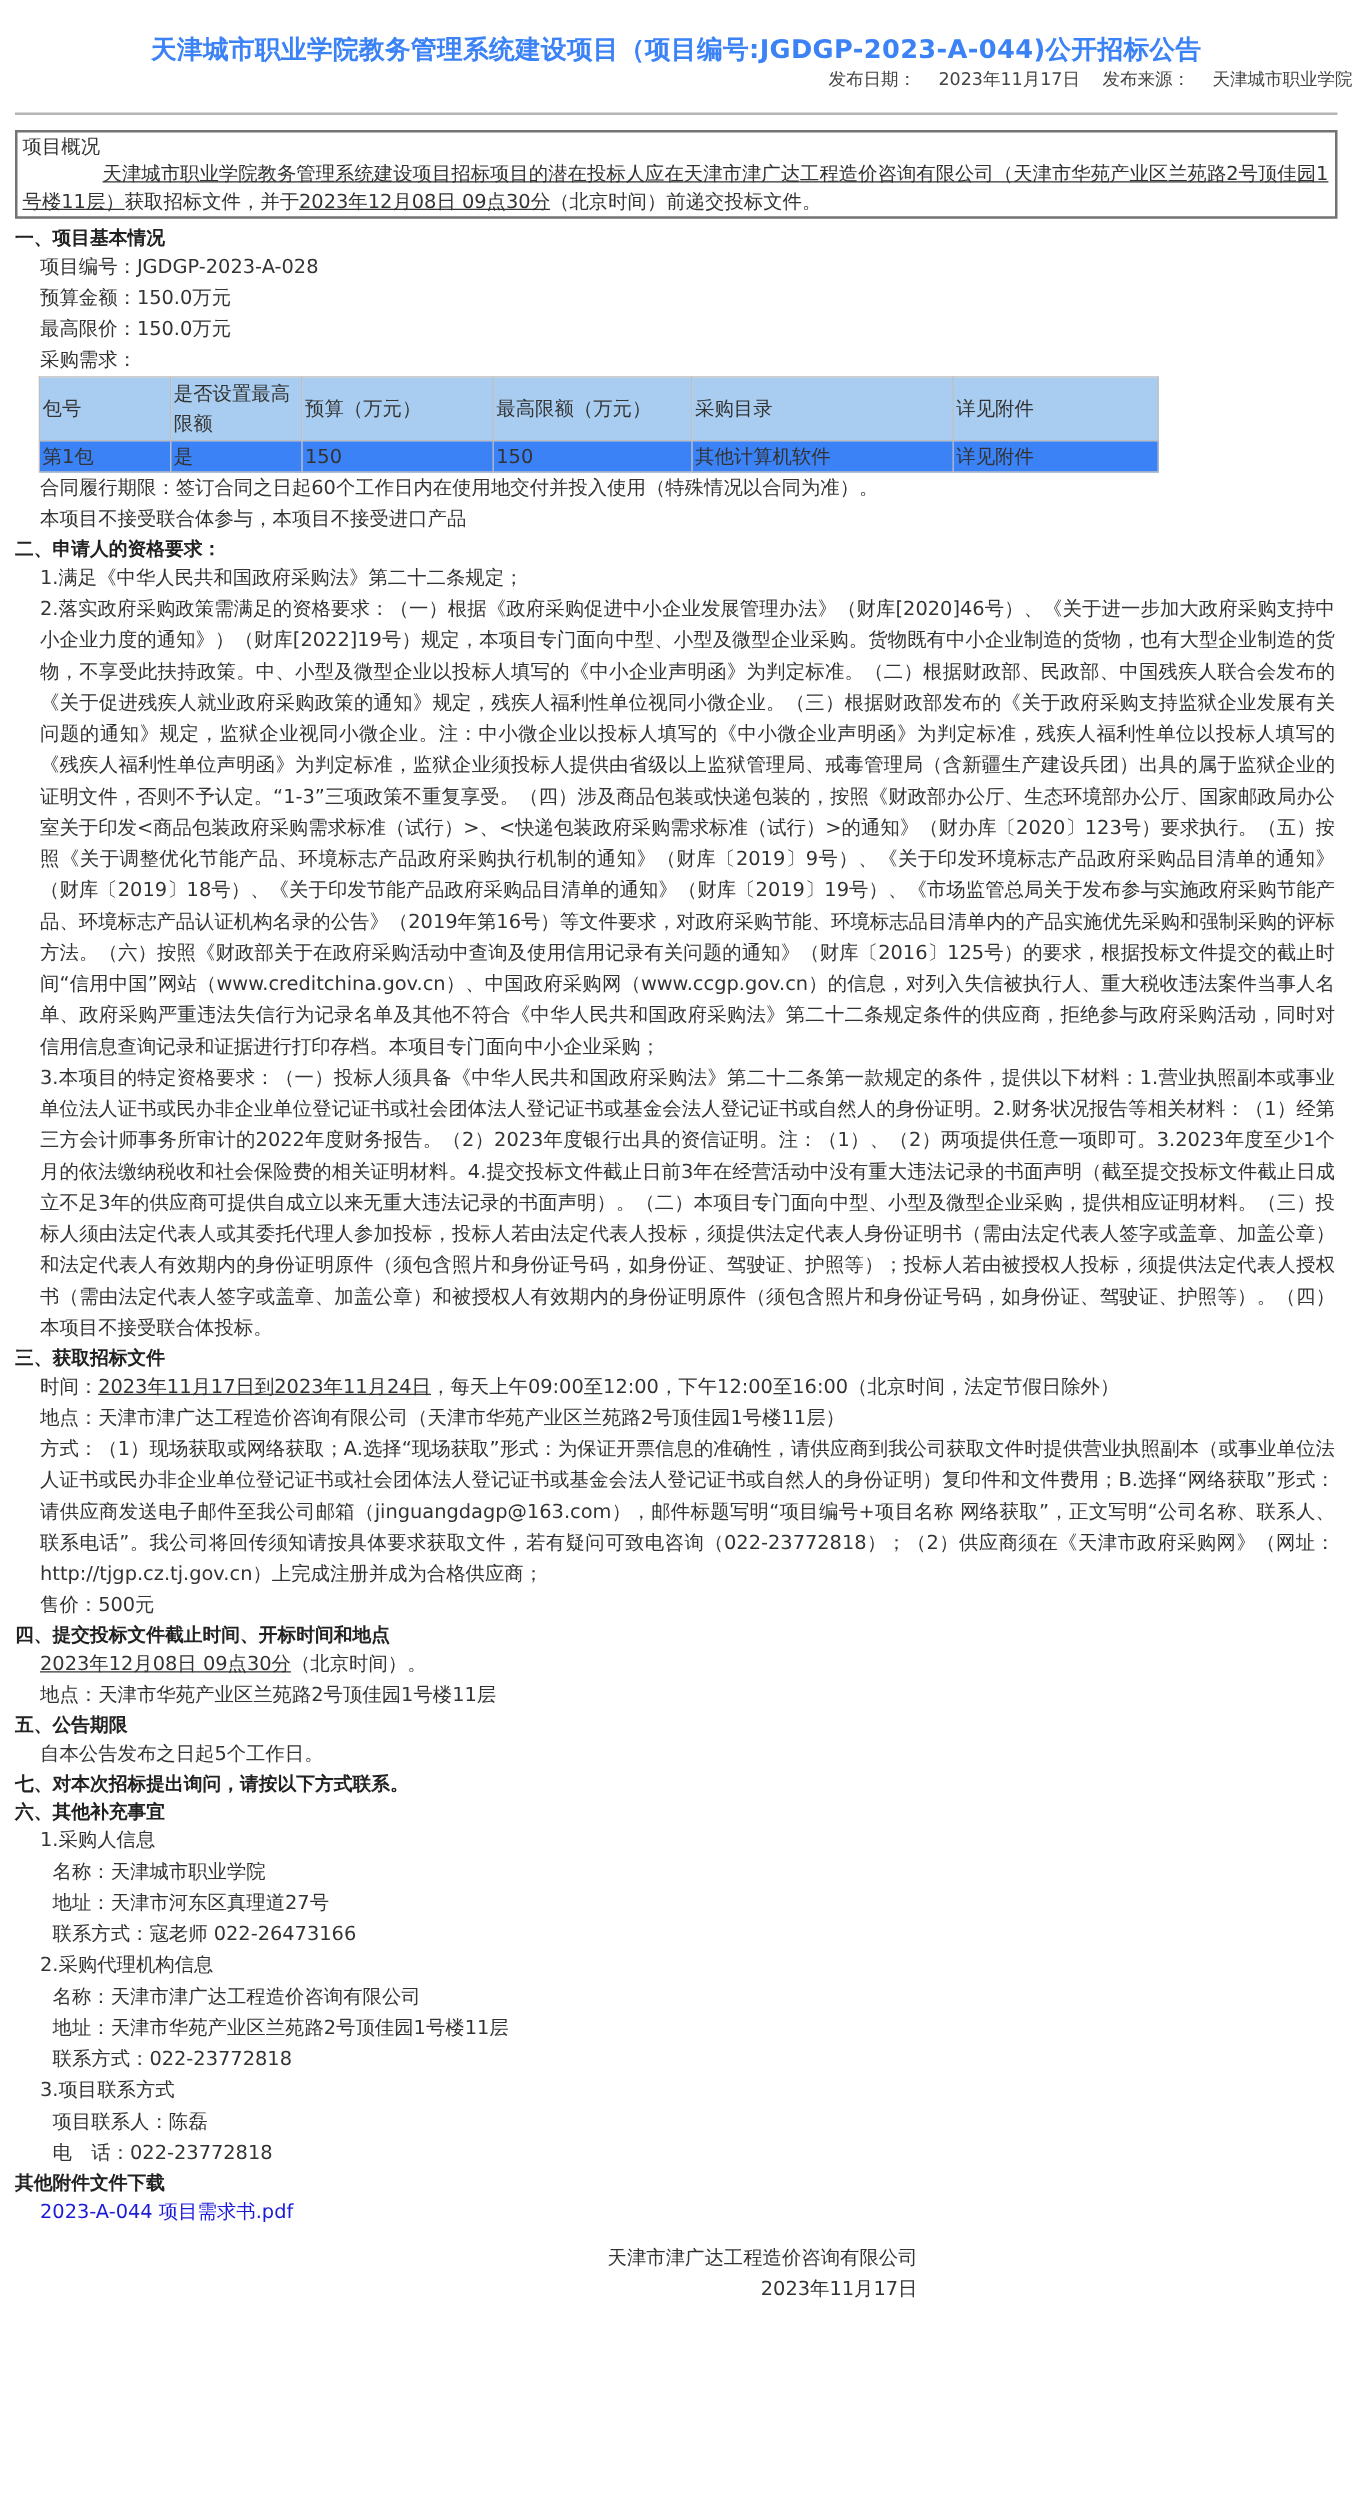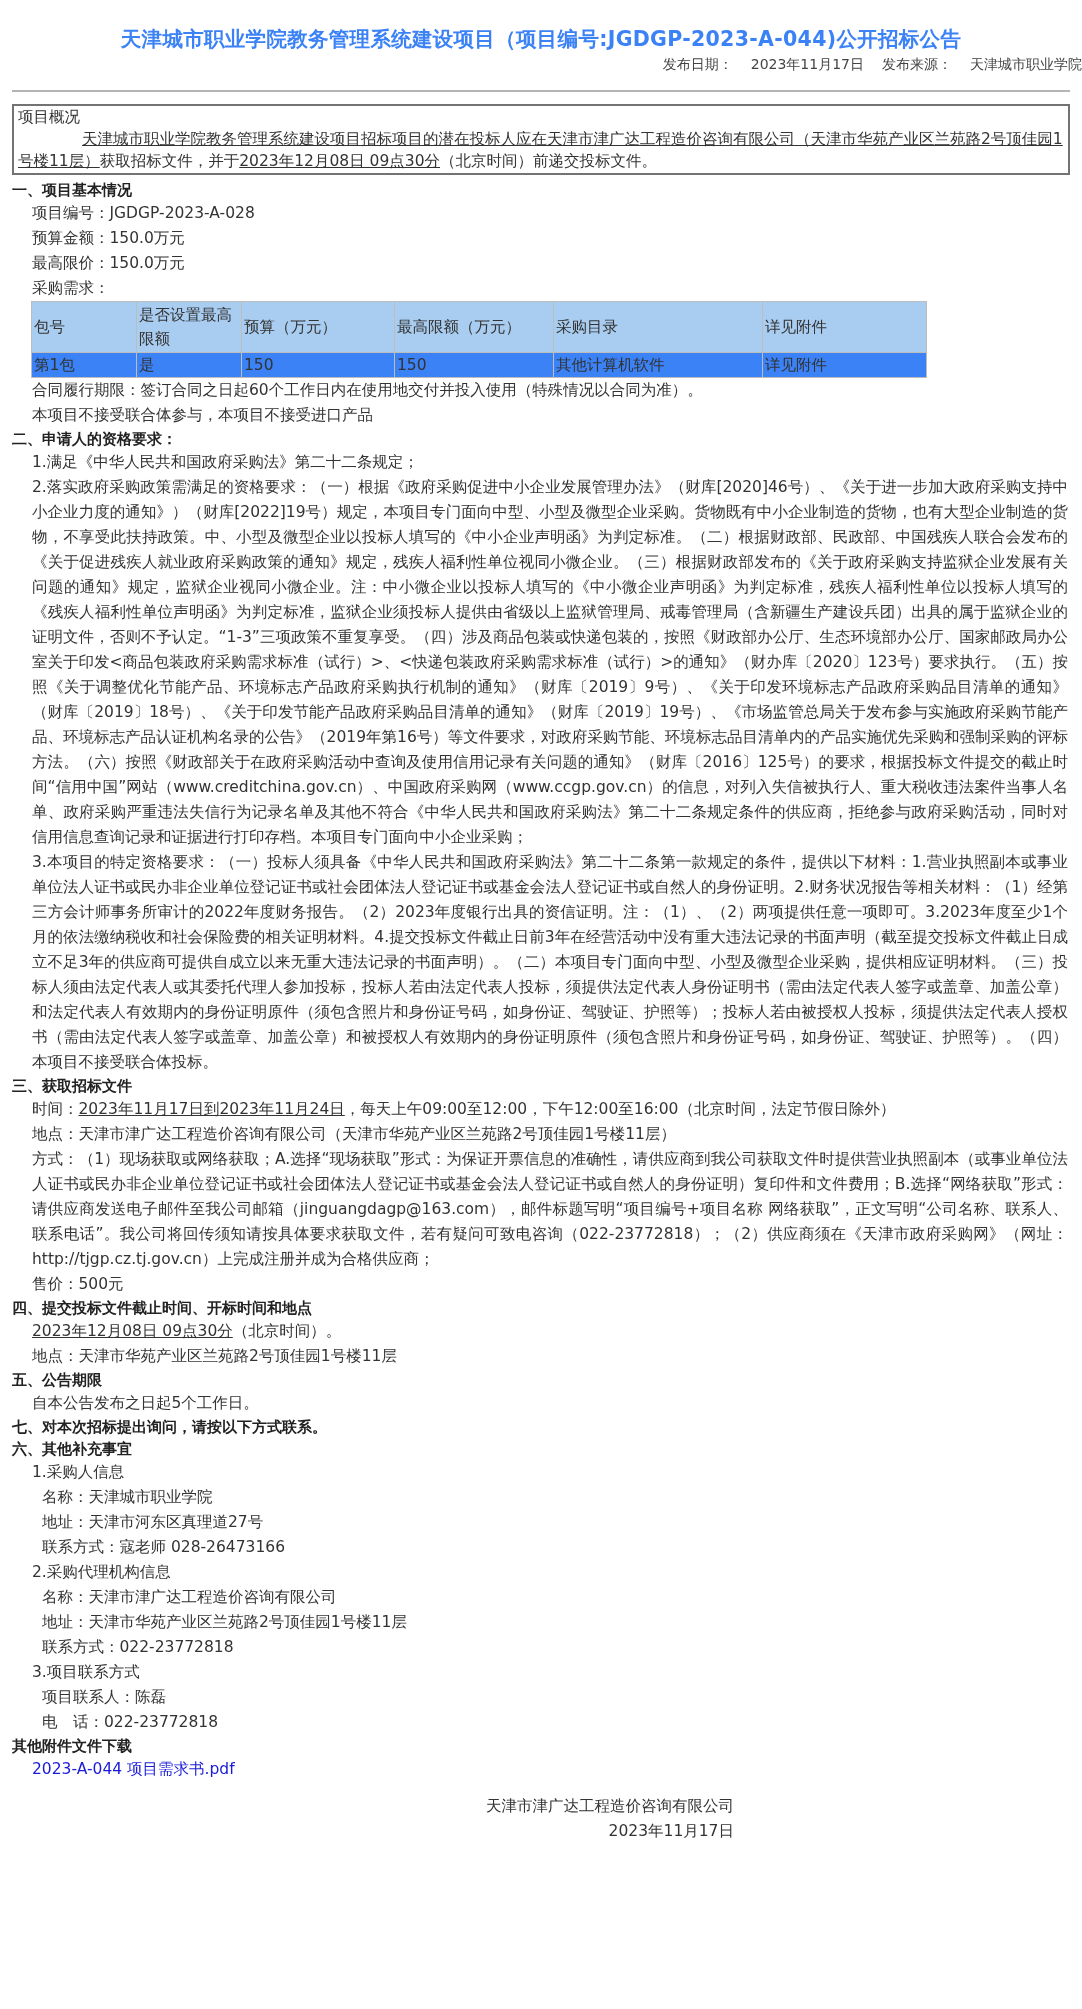--- a/index.html
+++ b/index.html
@@ -129,21 +129,21 @@
 
   <div class="sec">五、公告期限</div>
   <div class="para">自本公告发布之日起5个工作日。</div>
 
   <div class="sec">七、对本次招标提出询问，请按以下方式联系。</div>
 
   <div class="sec">六、其他补充事宜</div>
   <div class="line">1.采购人信息</div>
   <div class="indent2">名称：天津城市职业学院</div>
   <div class="indent2">地址：天津市河东区真理道27号</div>
-  <div class="indent2">联系方式：寇老师 028-26473166</div>
+  <div class="indent2">联系方式：寇老师 022-26473166</div>
   <div class="line">2.采购代理机构信息</div>
   <div class="indent2">名称：天津市津广达工程造价咨询有限公司</div>
   <div class="indent2">地址：天津市华苑产业区兰苑路2号顶佳园1号楼11层</div>
   <div class="indent2">联系方式：022-23772818</div>
   <div class="line">3.项目联系方式</div>
   <div class="indent2">项目联系人：陈磊</div>
   <div class="indent2">电　话：022-23772818</div>
 
   <div class="sec">其他附件文件下载</div>
   <div class="line">

